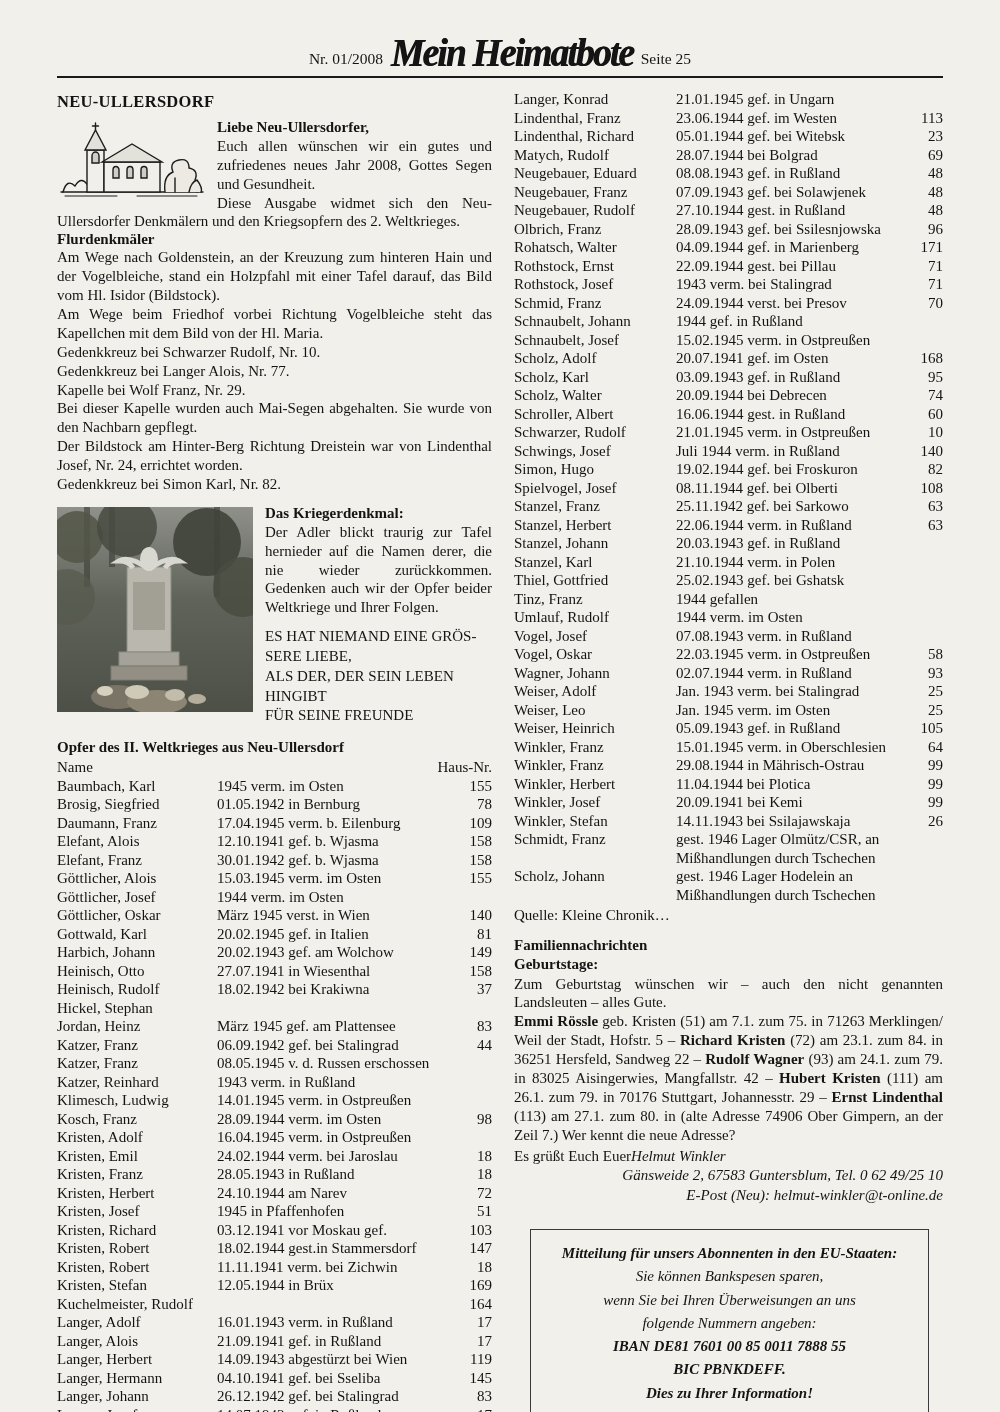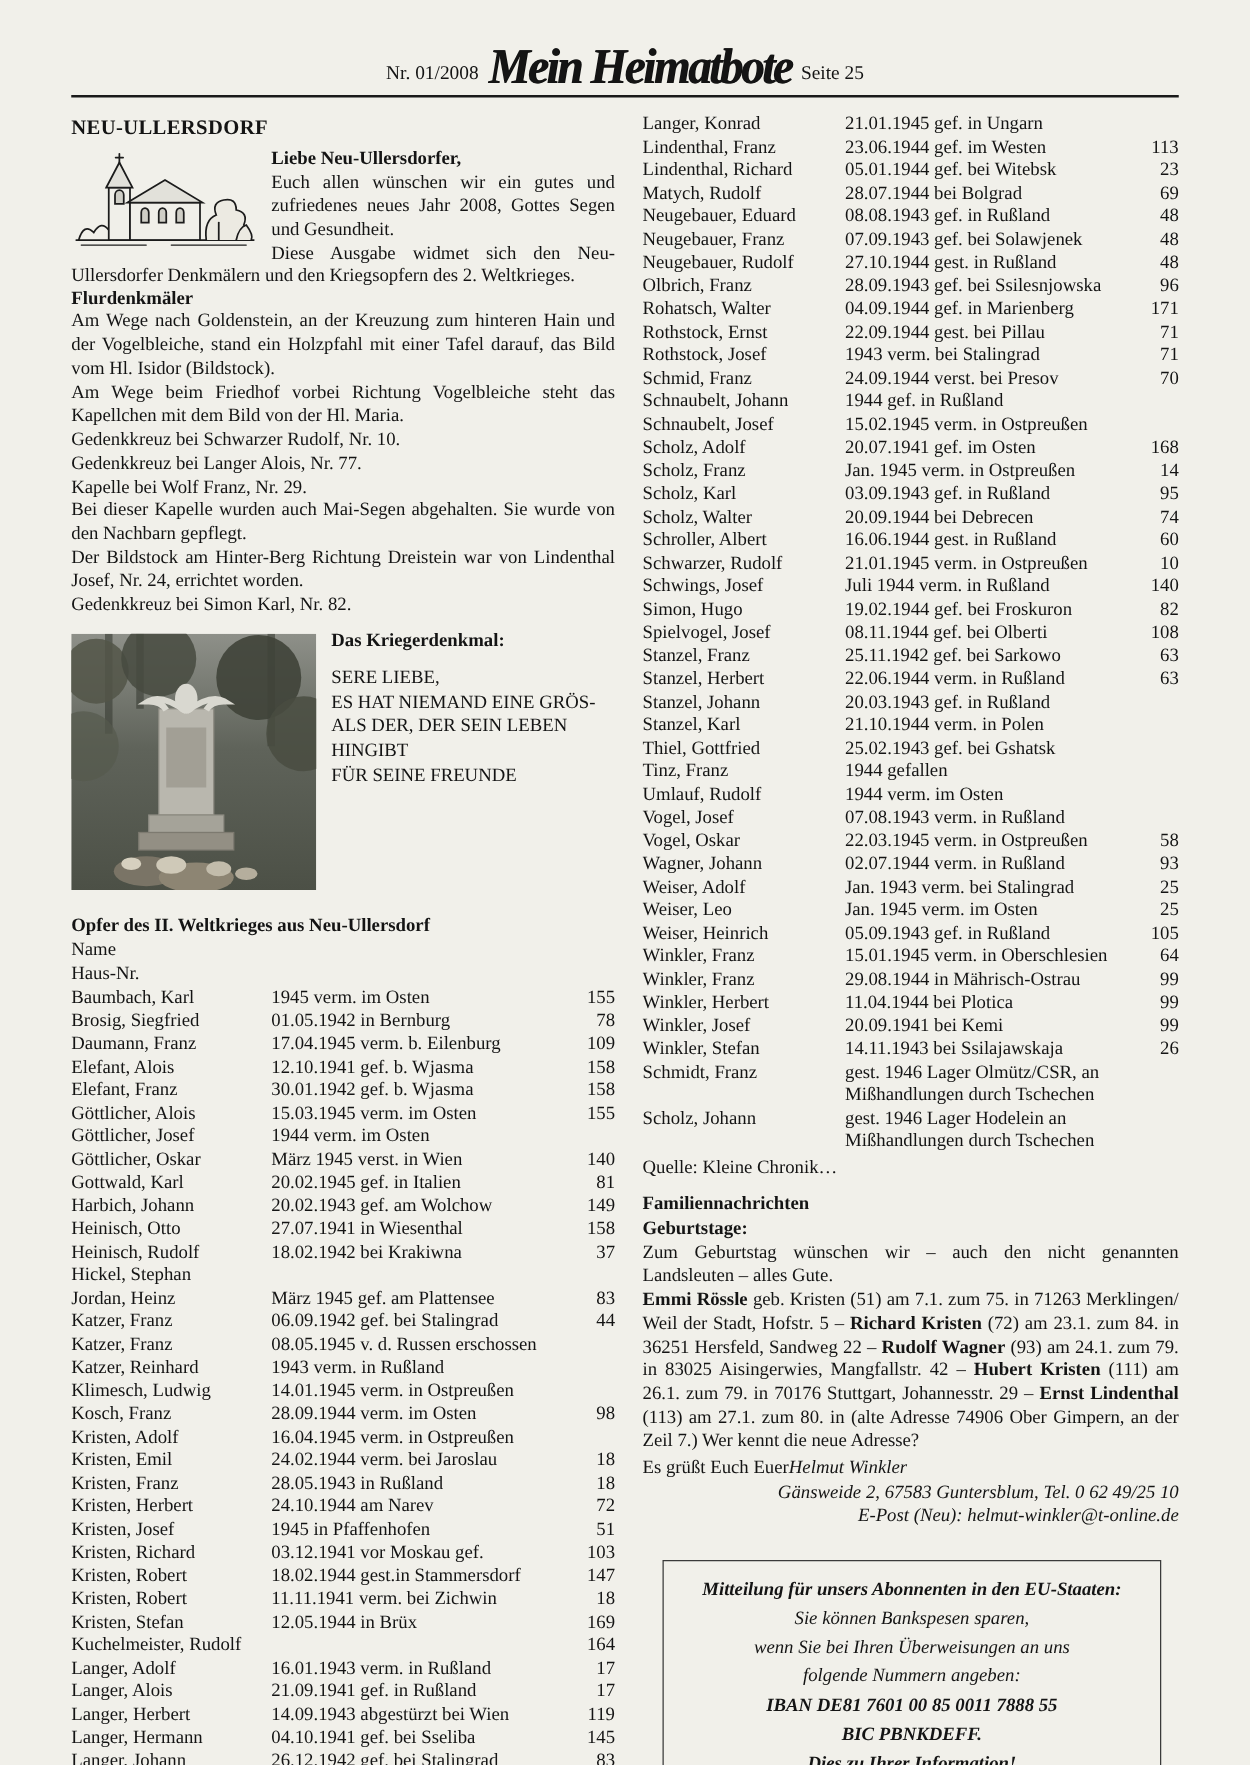--- a/index.html
+++ b/index.html
@@ -23,21 +23,21 @@
   .bold{font-weight:bold;}
   .b{font-weight:bold;}
   .title{margin:2px 0 6px;font-weight:bold;font-size:16.5px;letter-spacing:.3px;}
   .church{float:left;margin:2px 10px 2px 0;}
   .memorial{float:left;margin:3px 12px 3px 0;}
   .clear{clear:both;}
   .mem-block{margin-top:10px;}
   .mem-quote{margin-top:10px;}
   .mem-quote p{line-height:1.32;}
   .victims-heading{font-weight:bold;margin-top:12px;line-height:1.3;}
-  .vhead{display:flex;justify-content:space-between;line-height:19px;flex-direction:column;}
+  .vhead{display:flex;justify-content:space-between;line-height:19px;}
   .vtable{margin-top:0;}
   .vrow{display:grid;grid-template-columns:160px 1fr 42px;line-height:18.5px;}
   .col-right .vrow{grid-template-columns:162px 1fr 36px;}
   .vname{white-space:nowrap;overflow:hidden;}
   .vdetail{white-space:pre-line;}
   .vnum{text-align:right;}
   .source-line{margin-top:2px;line-height:1.3;}
   .family-heading{font-weight:bold;margin-top:10px;line-height:1.3;}
   .birthdays-heading{font-weight:bold;line-height:1.3;}
   .closing-row{display:flex;margin-top:2px;line-height:1.3;}
@@ -134,25 +134,26 @@
             <ellipse cx="92" cy="52" rx="9" ry="12" fill="#d9d8d0"></ellipse>
             <ellipse cx="60" cy="190" rx="26" ry="12" fill="#7a7466"></ellipse>
             <ellipse cx="100" cy="195" rx="30" ry="12" fill="#8d8573"></ellipse>
             <ellipse cx="80" cy="185" rx="12" ry="7" fill="#cfc9b8"></ellipse>
             <ellipse cx="118" cy="188" rx="10" ry="6" fill="#c2bcab"></ellipse>
             <ellipse cx="48" cy="184" rx="8" ry="5" fill="#d6d0bf"></ellipse>
             <ellipse cx="140" cy="192" rx="9" ry="5" fill="#b5ae9d"></ellipse>
           </svg>
         </span>
         <p class="bold">Das Kriegerdenkmal:</p>
+        <p class="just">Der Adler blickt traurig zur Tafel hernieder auf die Namen derer, die nie wieder zurückkommen. Gedenken auch wir der Opfer beider Weltkriege und Ihrer Folgen.</p>
         <div class="mem-quote">
 
+            <p>ES HAT NIEMAND EINE GRÖS-</p>
+
             <p>SERE LIEBE,</p>
-
-            <p>ES HAT NIEMAND EINE GRÖS-</p>
 
             <p>ALS DER, DER SEIN LEBEN</p>
 
             <p>HINGIBT</p>
 
             <p>FÜR SEINE FREUNDE</p>
           </div>
         <div class="clear"></div>
       </div>
 
@@ -461,25 +462,20 @@
             <span class="vdetail">15.02.1945 verm. in Ostpreußen</span>
             <span class="vnum"></span>
           </div>
 
           <div class="vrow">
             <span class="vname">Scholz, Adolf</span>
             <span class="vdetail">20.07.1941 gef. im Osten</span>
             <span class="vnum">168</span>
           </div>
 
-          <div class="vrow">
-            <span class="vname">Scholz, Franz</span>
-            <span class="vdetail">Jan. 1945 verm. in Ostpreußen</span>
-            <span class="vnum">14</span>
-          </div>
 
           <div class="vrow">
             <span class="vname">Scholz, Karl</span>
             <span class="vdetail">03.09.1943 gef. in Rußland</span>
             <span class="vnum">95</span>
           </div>
 
           <div class="vrow">
             <span class="vname">Scholz, Walter</span>
             <span class="vdetail">20.09.1944 bei Debrecen</span>

